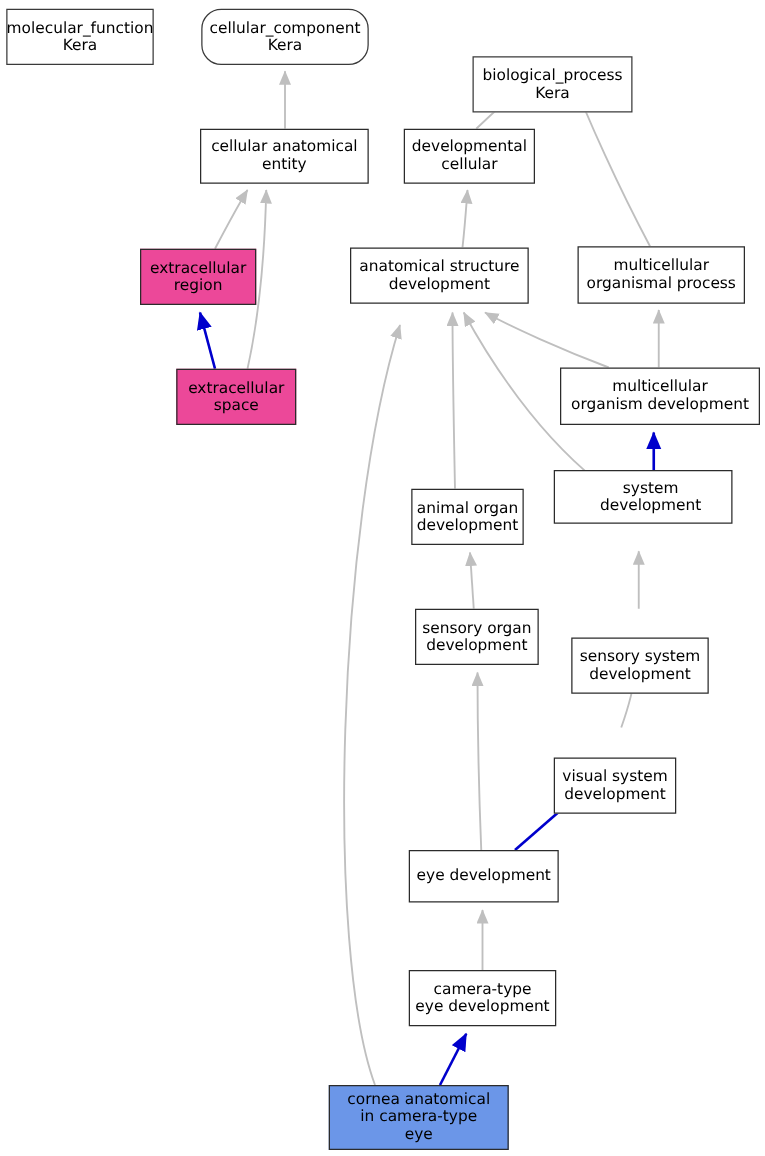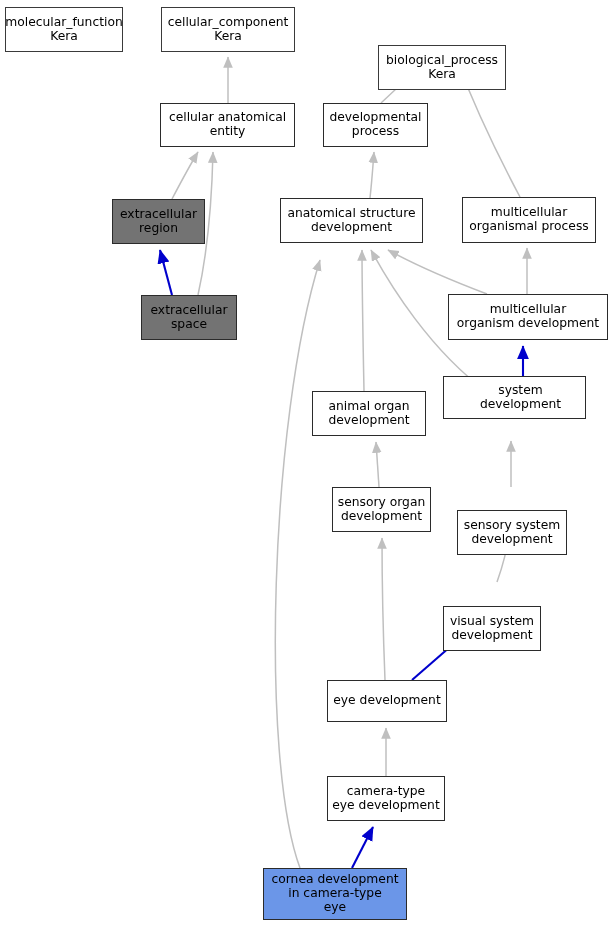--- a/index.html
+++ b/index.html
@@ -34,21 +34,21 @@
     line-height: 1.12;
     color: #000000;
     font-size: 12.3px;
     white-space: pre-line;
     z-index: 2;
   }
   .node.root {
     border-color: #3a3a3a;
   }
   .node.hl-light {
-    background: #737373;
+    background: #ec4899;
   }
   .node.hl-strong {
     background: #6b96e8;
   }
   .edge-gray {
     stroke: #bfbfbf;
     stroke-width: 1.5;
     fill: none;
   }
   .edge-blue {
@@ -93,48 +93,48 @@
         <path d="M 412 680 L 466 633" class="edge-blue" marker-end="url(#ab)"></path>
         <path d="M 386 776 L 386 728" class="edge-gray" marker-end="url(#ag)"></path>
         <path d="M 352 868 L 373 827" class="edge-blue" marker-end="url(#ab)"></path>
         <path d="M 300 868 C 260 760 270 420 320 260" class="edge-gray" marker-end="url(#ag)"></path>
       </g>
   </svg>
 
   <div id="node-layer">
       <div class="node root" style="left: 5px; top: 7px; width: 118px; height: 45px;">molecular_function
 Kera</div>
-      <div class="node root" style="left: 161px; top: 7px; width: 134px; height: 45px;">cellular_component
+      <div class="node root" style="left: 161px; top: 7px; width: 134px; height: 45px; border-radius: 16px;">cellular_component
 Kera</div>
       <div class="node root" style="left: 378px; top: 7px; width: 128px; height: 45px; margin-top: 38px;">biological_process
 Kera</div>
       <div class="node" style="left: 160px; top: 103px; width: 135px; height: 44px;">cellular anatomical
 entity</div>
       <div class="node" style="left: 323px; top: 103px; width: 105px; height: 44px;">developmental
-process</div>
+cellular</div>
       <div class="node hl-light" style="left: 112px; top: 199px; width: 93px; height: 45px;">extracellular
 region</div>
       <div class="node" style="left: 280px; top: 198px; width: 143px; height: 45px;">anatomical structure
 development</div>
       <div class="node" style="left: 462px; top: 197px; width: 134px; height: 46px;">multicellular
 organismal process</div>
       <div class="node hl-light" style="left: 141px; top: 295px; width: 96px; height: 45px;">extracellular
 space</div>
       <div class="node" style="left: 448px; top: 294px; width: 160px; height: 46px;">multicellular
 organism development</div>
-      <div class="node" style="left: 312px; top: 391px; width: 114px; height: 45px;">animal organ
+      <div class="node" style="left: 329px; top: 391px; width: 90px; height: 45px;">animal organ
 development</div>
       <div class="node" style="left: 443px; top: 376px; width: 143px; height: 43px; padding-left: 12px;">system development</div>
       <div class="node" style="left: 332px; top: 487px; width: 99px; height: 45px;">sensory organ
 development</div>
       <div class="node" style="left: 457px; top: 487px; width: 110px; height: 45px; margin-top: 23px;">sensory system
 development</div>
       <div class="node" style="left: 443px; top: 606px; width: 98px; height: 45px;">visual system
 development</div>
       <div class="node" style="left: 327px; top: 680px; width: 120px; height: 42px;">eye development</div>
       <div class="node" style="left: 327px; top: 776px; width: 118px; height: 45px;">camera-type
 eye development</div>
-      <div class="node hl-strong" style="left: 263px; top: 868px; width: 144px; height: 52px;">cornea development
+      <div class="node hl-strong" style="left: 263px; top: 868px; width: 144px; height: 52px;">cornea anatomical
 in camera-type
 eye</div>
     </div>
 
 </div>
 
 </body></html>

